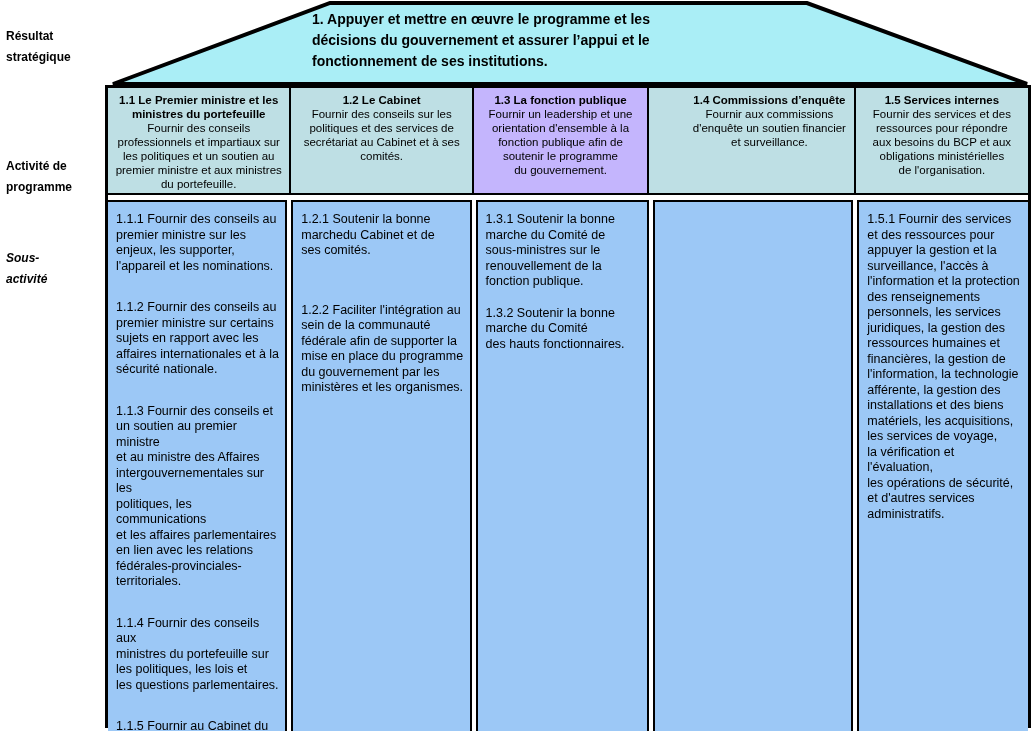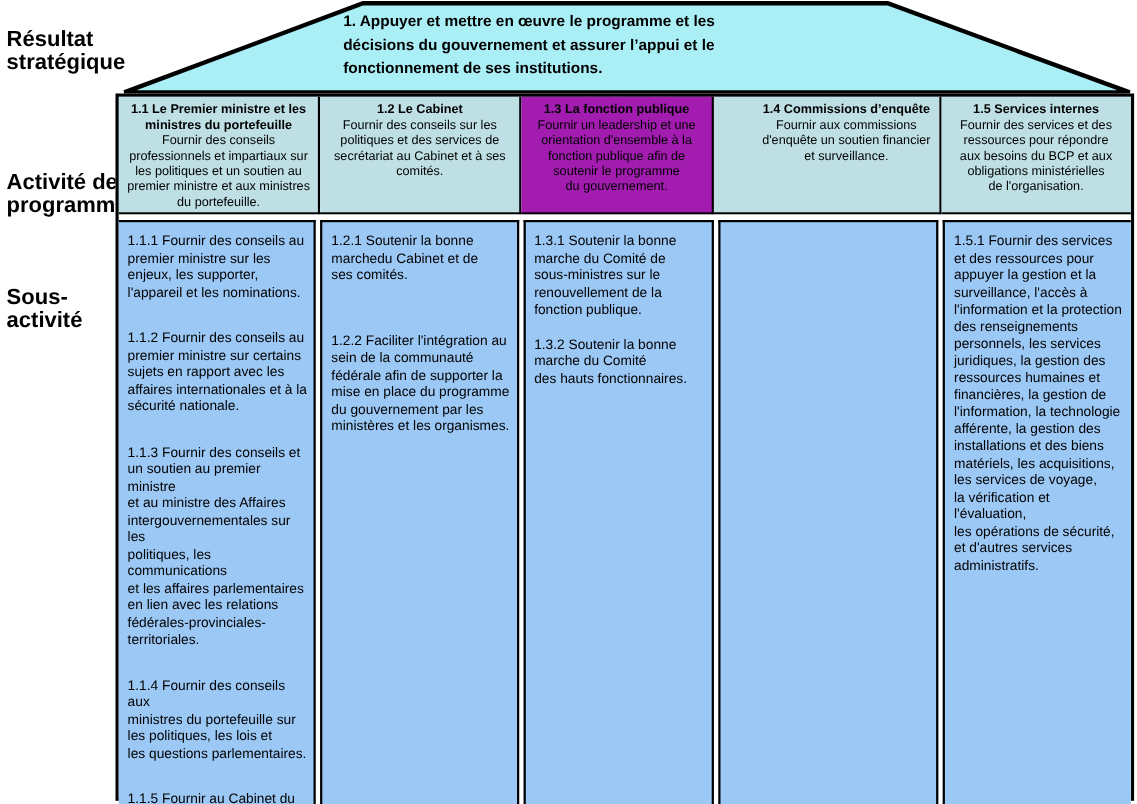--- a/index.html
+++ b/index.html
@@ -9,26 +9,26 @@
   
   .roof-svg{position:absolute;left:0;top:0;}
   .roof-text{
     position:absolute;left:312px;top:9px;width:520px;
     text-align:left;font-weight:bold;font-size:14px;line-height:21px;
     white-space:pre-line;
   }
 
   
   .row-label{
-    position:absolute;left:6px;font-weight:bold;font-size:20px;line-height:21px;
+    position:absolute;left:6px;font-weight:bold;font-size:12px;line-height:21px;
     white-space:pre-line;
   }
   .label-sr{top:26px;}
   .label-pa{top:124px;margin-top:32px;}
-  .label-sa{top:260px;}
+  .label-sa{top:248px;font-style:italic;}
 
   
   .table{
     position:absolute;left:105px;top:85px;width:926px;height:643px;
     box-sizing:border-box;border:3px solid #000;background:#fff;
     display:flex;flex-direction:column;
   }
   .header-row{display:flex;height:107px;flex:0 0 auto;}
   .header-cell{
     box-sizing:border-box;border-right:2px solid #000;border-bottom:2px solid #000;
@@ -87,21 +87,21 @@
 premier ministre et aux ministres
 du portefeuille.</div>
       </div>
       <div class="header-cell w2" style="background:#bedfe4">
         <div class="h-title">1.2 Le Cabinet</div>
         <div class="h-desc">Fournir des conseils sur les
 politiques et des services de
 secrétariat au Cabinet et à ses
 comités.</div>
       </div>
-      <div class="header-cell w3" style="background:#a21caf">
+      <div class="header-cell w3" style="background:#c4b5fd">
         <div class="h-title">1.3 La fonction publique</div>
         <div class="h-desc">Fournir un leadership et une
 orientation d'ensemble à la
 fonction publique afin de
 soutenir le programme
 du gouvernement.</div>
       </div>
       <div class="header-cell w4" style="background:#bedfe4">
         <div class="h-title">1.4 Commissions d’enquête</div>
         <div class="h-desc">Fournir aux commissions

